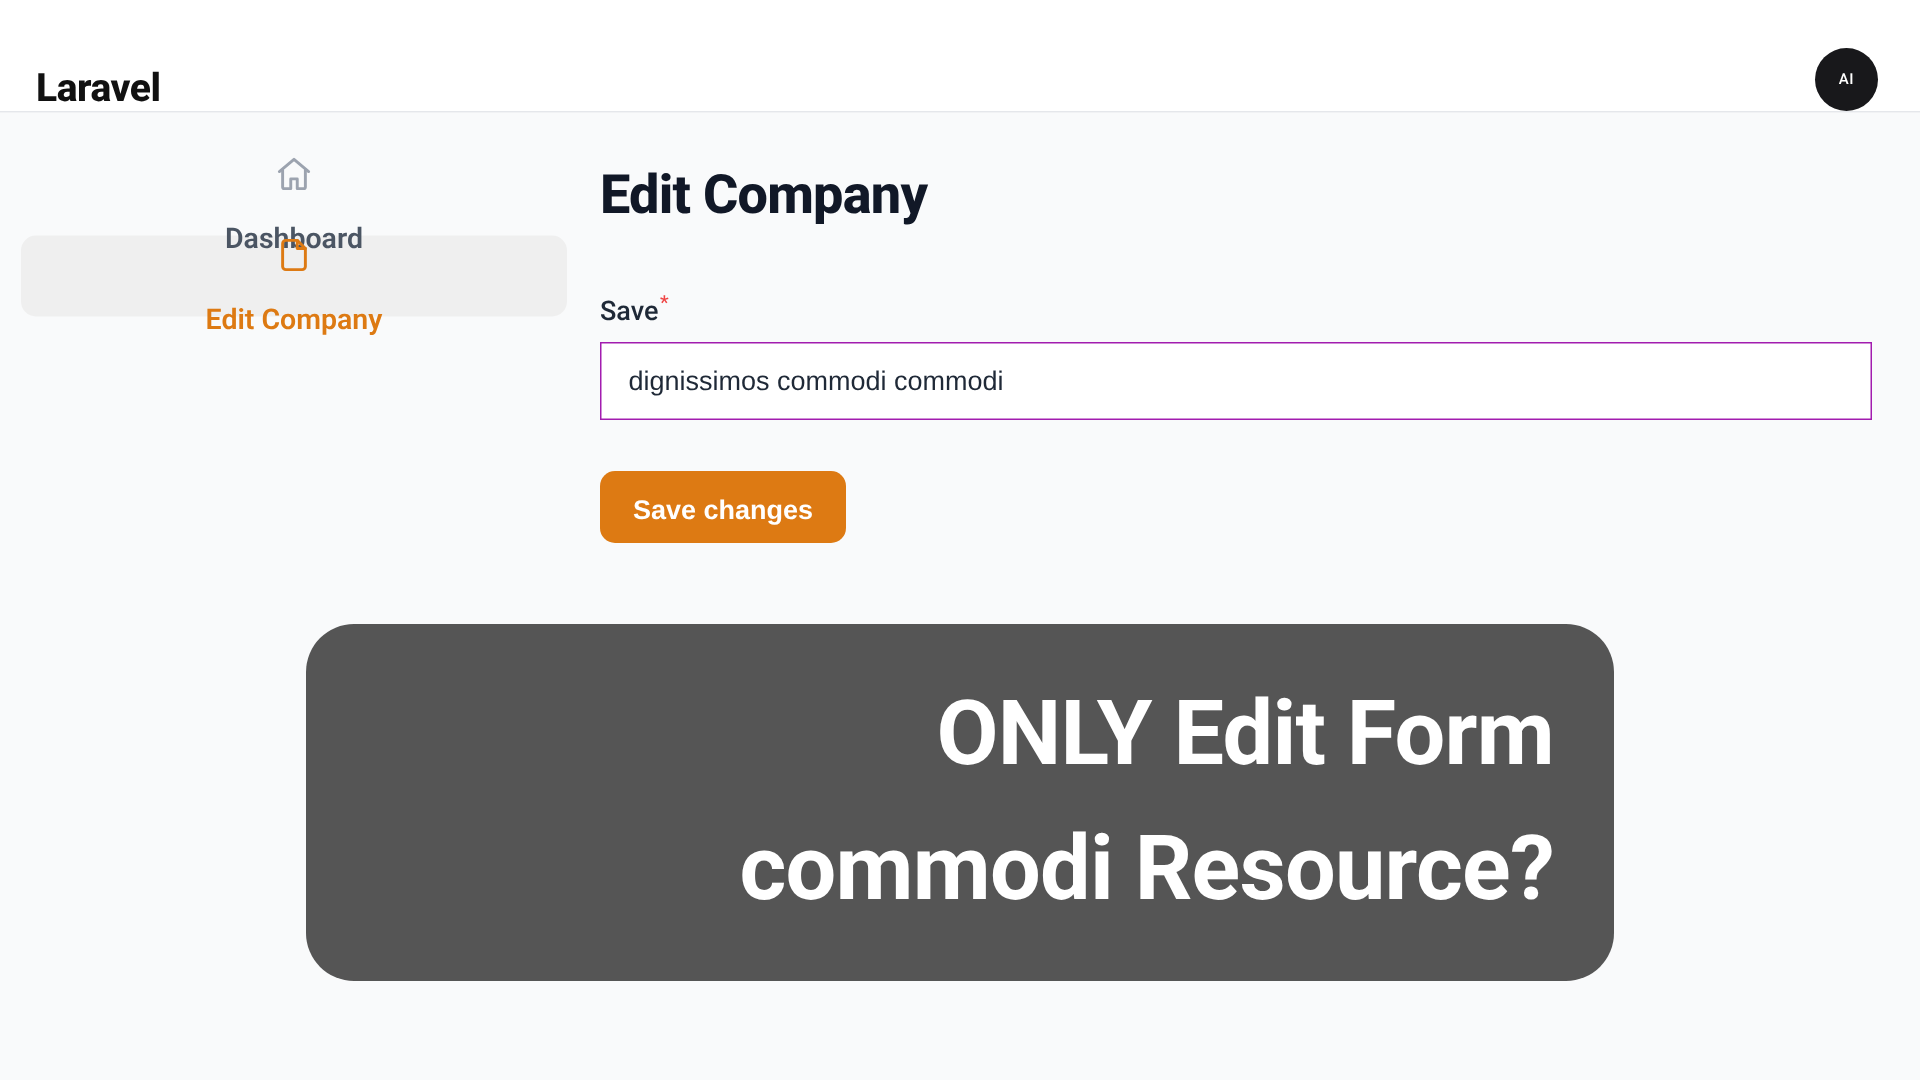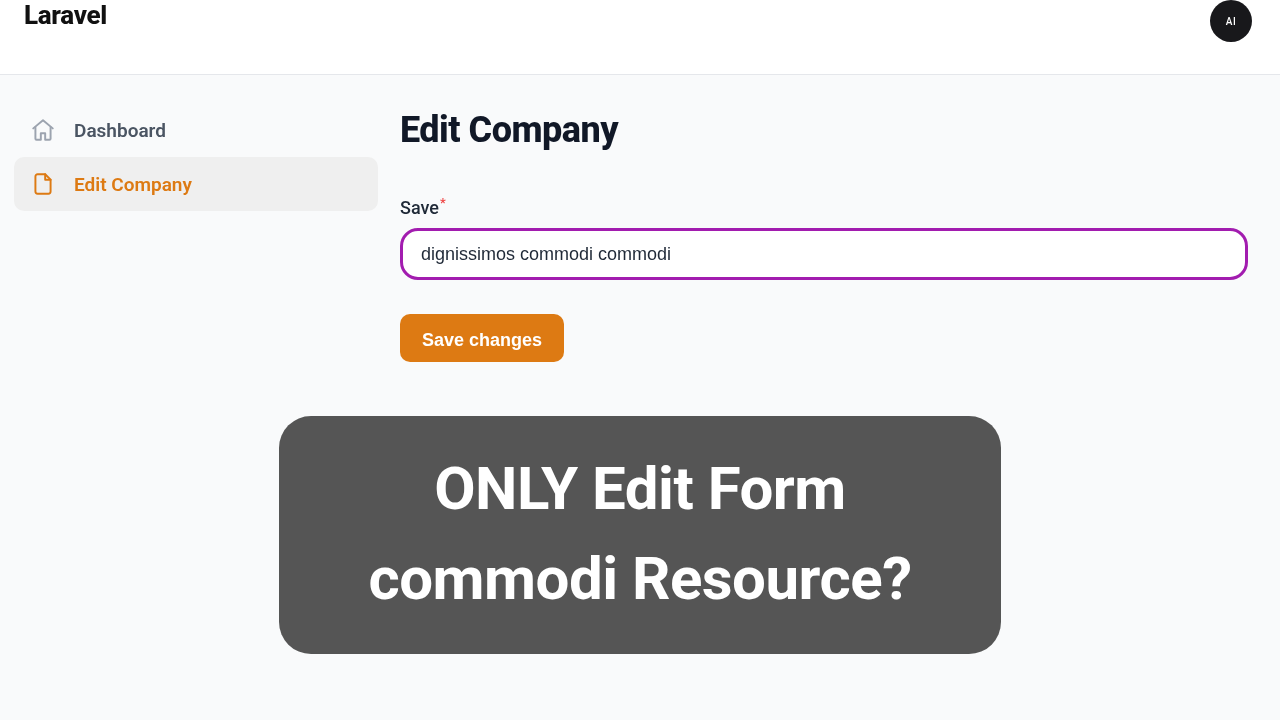--- a/index.html
+++ b/index.html
@@ -1,33 +1,33 @@
 <!DOCTYPE html>
 <html><head>
   <meta charset="utf-8">
   <style>
     * { margin:0; padding:0; box-sizing:border-box; }
     body { font-family:-apple-system,BlinkMacSystemFont,"Segoe UI",Roboto,"Helvetica Neue",Arial,sans-serif; background:#f9fafb; color:#111827; width:1280px; height:720px; overflow:hidden; position:relative; }
-    .topbar { background:#fff; border-bottom:1px solid #e5e7eb; height:75px; display:flex; align-items:flex-start; justify-content:space-between; padding:0 28px 0 24px; }
+    .topbar { background:#fff; border-bottom:1px solid #e5e7eb; height:75px; display:flex; align-items:flex-end; justify-content:space-between; padding:0 28px 0 24px; }
     .brand { font-size:26px; font-weight:800; letter-spacing:-0.3px; color:#111; }
     .avatar { width:42px; height:42px; border-radius:50%; background:#18181b; color:#fff; display:flex; align-items:center; justify-content:center; font-size:10px; font-weight:500; letter-spacing:0.5px; }
     .shell { display:flex; padding-top:28px; }
     .sidebar { width:400px; padding-left:14px; padding-right:22px; }
-    .nav-item { display:flex; align-items:center; gap:18px; height:54px; padding:0 16px; border-radius:10px; cursor:pointer; }
+    .nav-item { display:flex; align-items:center; gap:18px; height:54px; padding:0 16px; border-radius:10px; cursor:pointer;flex-direction:column; }
     .nav-item.active { background:#efefef; }
     .nav-icon { width:26px; height:26px; flex-shrink:0; }
     .nav-label { font-size:19px; font-weight:600; color:#4b5563; }
     .nav-item.active .nav-label { color:#dd7a13; }
     .main { flex:1; padding-right:32px; padding-top:6px; }
     .page-title { font-size:36px; font-weight:800; letter-spacing:-0.5px; margin-bottom:44px; }
     .field-label { font-size:18px; font-weight:500; color:#1f2937; display:inline-block; margin-bottom:10px; }
     .req { color:#ef4444; font-size:13px; vertical-align:super; margin-left:1px; }
-    .text-input { width:100%; height:52px; border:3px solid #a21caf; border-radius:18px; background:#fff; padding:0 18px; font-size:18px; color:#1f2937; outline:none; }
+    .text-input { width:100%; height:52px; border:1px solid #a21caf; border-radius:0; background:#fff; padding:0 18px; font-size:18px; color:#1f2937; outline:none; }
     .save-btn { margin-top:34px; background:#dd7a13; color:#fff; border:none; border-radius:10px; height:48px; padding:16px 22px; font-size:18px; font-weight:600; cursor:pointer; }
-    .overlay { position:absolute; left:50%; transform:translateX(-50%); bottom:66px; width:722px; background:#555555; border-radius:32px; padding:28px 40px 30px; text-align:center; }
+    .overlay { position:absolute; left:50%; transform:translateX(-50%); bottom:66px; width:872px; background:#555555; border-radius:32px; padding:28px 40px 30px; text-align:right; }
     .overlay-line { color:#fff; font-size:60px; font-weight:700; line-height:1.5; letter-spacing:-0.5px; }
   </style>
 </head>
 <body>
 
 <div class="topbar">
   <div class="brand">Laravel</div>
   <div class="avatar">AI</div>
 </div>
 

